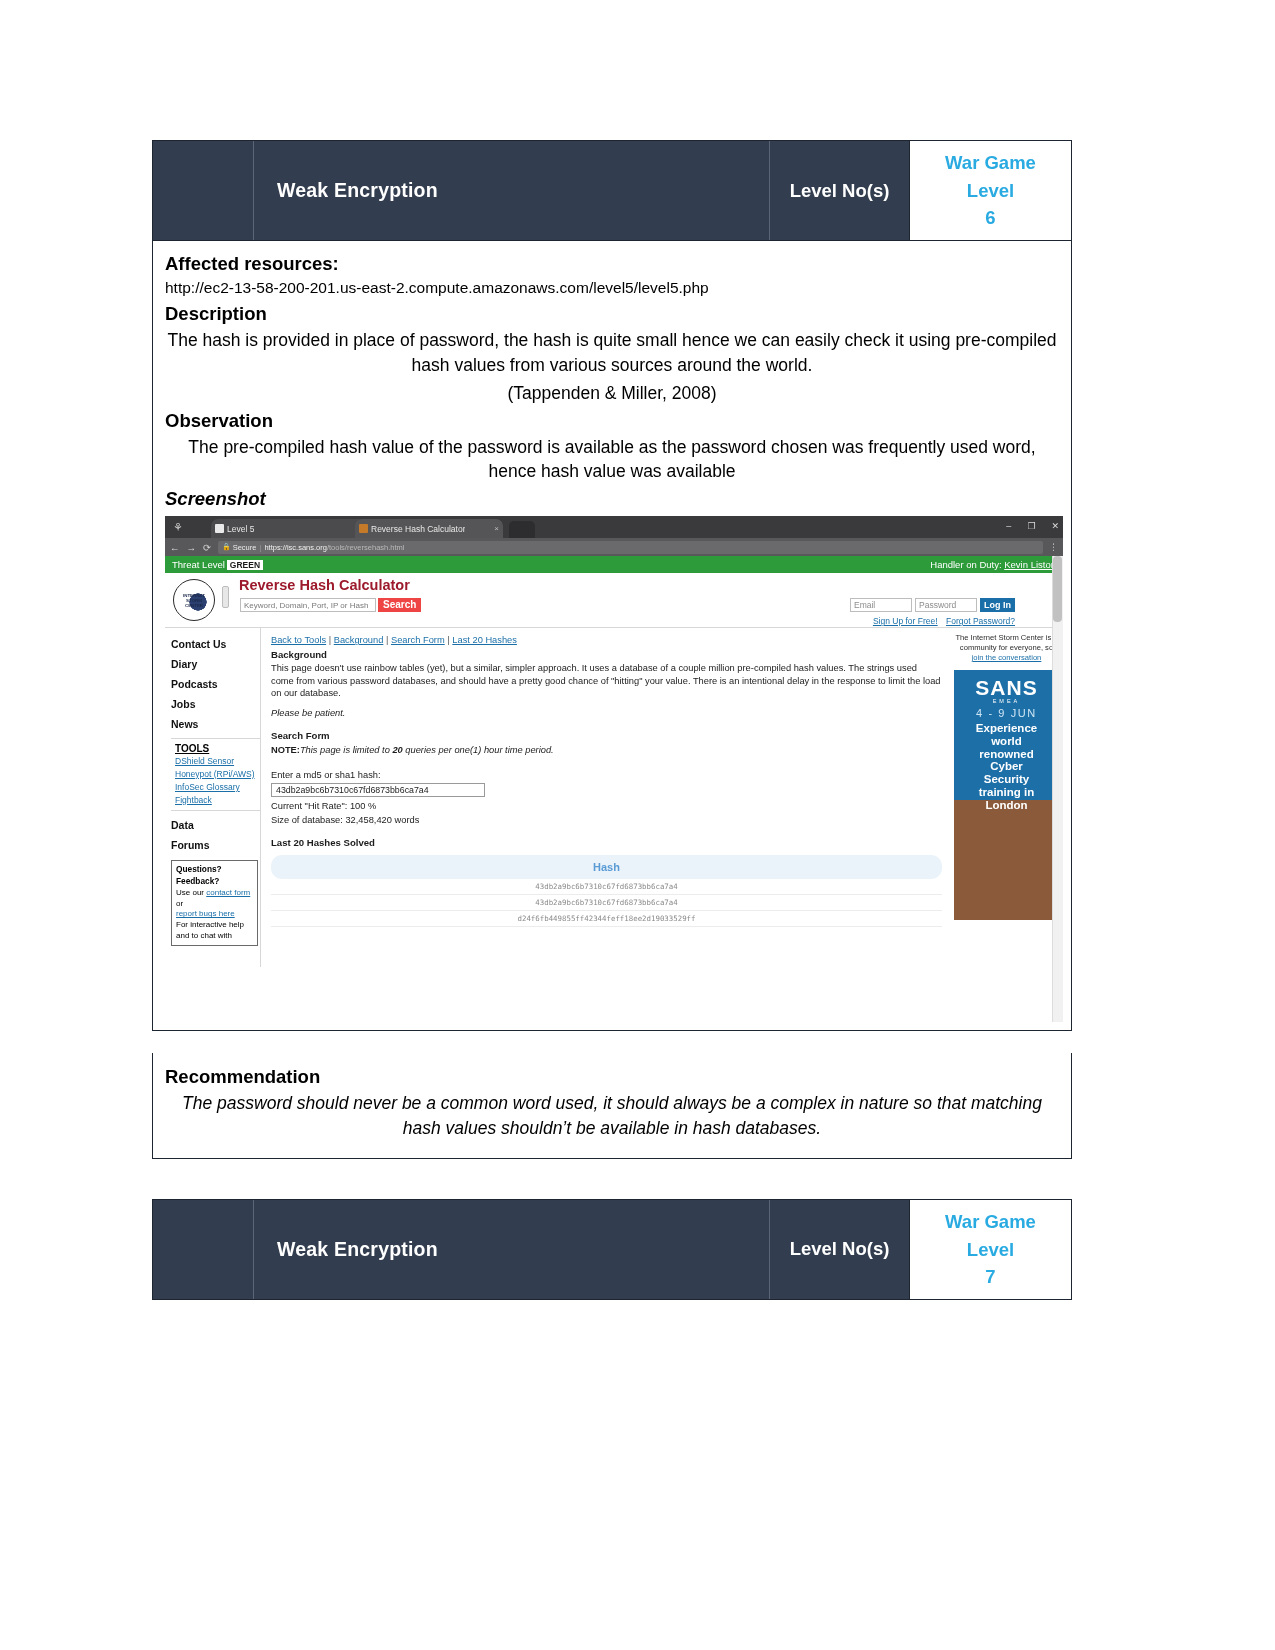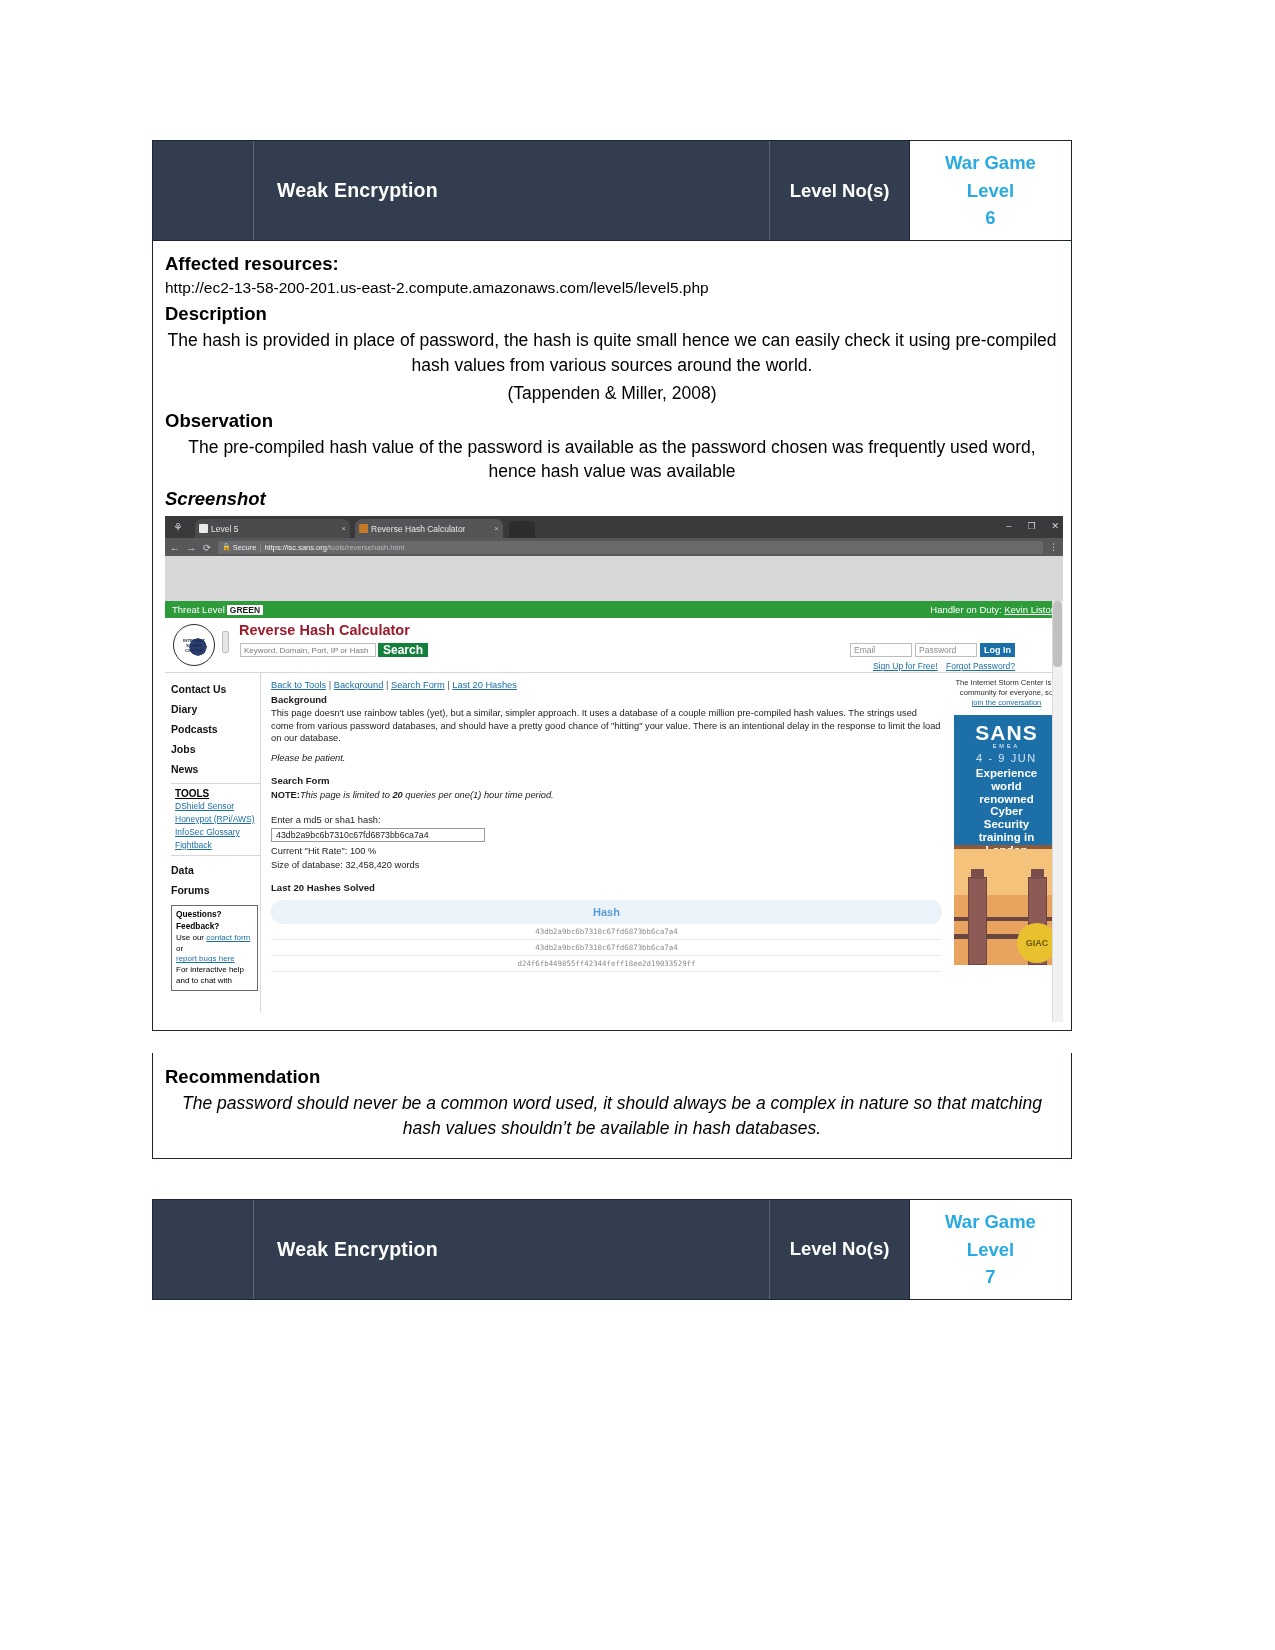--- a/index.html
+++ b/index.html
@@ -83,21 +83,21 @@
   .omnibox { flex:1; height:13px; background:#6a6a6c; border-radius:2px;
      display:flex; align-items:center; padding:0 4px; overflow:hidden; }
   .omni-lock { color:#cfe8cf; font-size:7px; margin-right:2px; }
   .omni-secure { color:#eaeaea; font-size:7.5px; margin-right:3px; }
   .omni-sep { color:#9a9a9a; font-size:7.5px; margin-right:3px; }
   .omni-url { color:#f0f0f0; font-size:7.5px; white-space:nowrap; }
   .omni-url .dim { color:#b9b9b9; }
   .chr-dots { color:#d6d6d6; font-size:9px; margin-left:6px; }
 
   
-  .vp { position:relative; height:534px; background:#fff; overflow:hidden;margin-top:45px; }
+  .vp { position:relative; height:534px; background:#fff; overflow:hidden; }
   .vp-scroll { position:absolute; right:0; top:0; width:11px; height:100%;
       background:#f1f1f1; border-left:1px solid #dcdcdc; }
   .vp-thumb { position:absolute; right:1px; top:0; width:9px; height:66px;
       background:#c1c1c1; border-radius:4px; }
 
   
   .tlbar { height:17px; background:#2e9b3b; display:flex; align-items:center;
      justify-content:space-between; padding:0 7px; color:#fff; font-size:9.5px; }
   .tlbar .green-badge { background:#fff; color:#1a1a1a; font-weight:bold;
      font-size:8.5px; padding:0 3px; margin-left:2px; }
@@ -113,21 +113,21 @@
      font-style:normal; font-size:4.4px; line-height:5px; text-align:center;
      color:#1b2a4a; font-weight:bold; }
   .isc-sm { position:absolute; left:57px; top:13px; width:7px; height:22px;
      background:#e7e7e7; border:1px solid #bdbdbd; border-radius:2px; }
   .isc-title { position:absolute; left:74px; top:4px; font-size:14.5px;
      font-weight:bold; color:#9c1a2b; }
   .isc-searchwrap { position:absolute; left:75px; top:25px; display:flex; }
   .isc-searchinput { width:136px; height:14px; border:1px solid #bdbdbd;
      font-size:8px; color:#7a7a7a; padding:0 3px; line-height:13px;
      background:#fff; white-space:nowrap; overflow:hidden; }
-  .isc-searchbtn { height:14px; background:#15803d; color:#fff; font-size:12px;
+  .isc-searchbtn { height:14px; background:#ef4444; color:#fff; font-size:10px;
      font-weight:bold; padding:0 5px; line-height:14px; margin-left:2px; }
   .isc-login { position:absolute; right:48px; top:25px; display:flex; gap:3px; }
   .isc-login .fld { width:62px; height:14px; border:1px solid #bdbdbd;
      font-size:8.5px; color:#8d8d8d; padding:0 3px; line-height:13px; }
   .isc-login .lbtn { height:14px; background:#1a6fa8; color:#fff; font-size:9px;
      font-weight:bold; padding:0 4px; line-height:14px; }
   .isc-sublinks { position:absolute; right:48px; top:43px; font-size:8.5px; }
   .isc-sublinks a { color:#1a6fa8; text-decoration:underline; margin-left:6px; }
 
   
@@ -229,21 +229,21 @@
 
     <h3 class="sec">Observation</h3>
     <p class="txt">The pre-compiled hash value of the password is available as the password chosen was frequently used word, hence hash value was available</p>
 
     <h3 class="sec italic">Screenshot</h3>
 
     <div class="shot">
 
       <div class="chr-tabstrip">
         <div class="chr-menuicon">⚘</div>
-        <div class="chr-tab" style="left:30px;width:155px">
+        <div class="chr-tab" style="left:46px;width:155px">
           <span class="fav"></span>
           <span class="tl">Level 5</span>
           <span class="tx">×</span>
         </div>
         <div class="chr-tab active" style="left:190px;width:148px">
           <span class="fav orange"></span>
           <span class="tl">Reverse Hash Calculator</span>
           <span class="tx">×</span>
         </div>
         <div class="chr-newtab" style="left:344px"></div>
@@ -368,27 +368,20 @@
               <div class="logo"><span>SANS</span><small>EMEA</small></div>
               <div class="dates">4 - 9 JUN</div>
               <div class="lines">
                 <div>Experience</div>
                 <div>world</div>
                 <div>renowned</div>
                 <div>Cyber</div>
                 <div>Security</div>
                 <div>training in</div>
                 <div>London</div>
-              </div>
-              <div class="bridge">
-                <div class="span-deck2"></div>
-                <div class="span-deck"></div>
-                <div class="twr" style="left:14px;height:88px"></div>
-                <div class="twr" style="left:74px;height:88px"></div>
-                <div class="giac">GIAC</div>
               </div>
             </div>
           </div>
         </div>
 
         <div class="vp-scroll">
           <div class="vp-thumb"></div>
         </div>
       </div>
 

